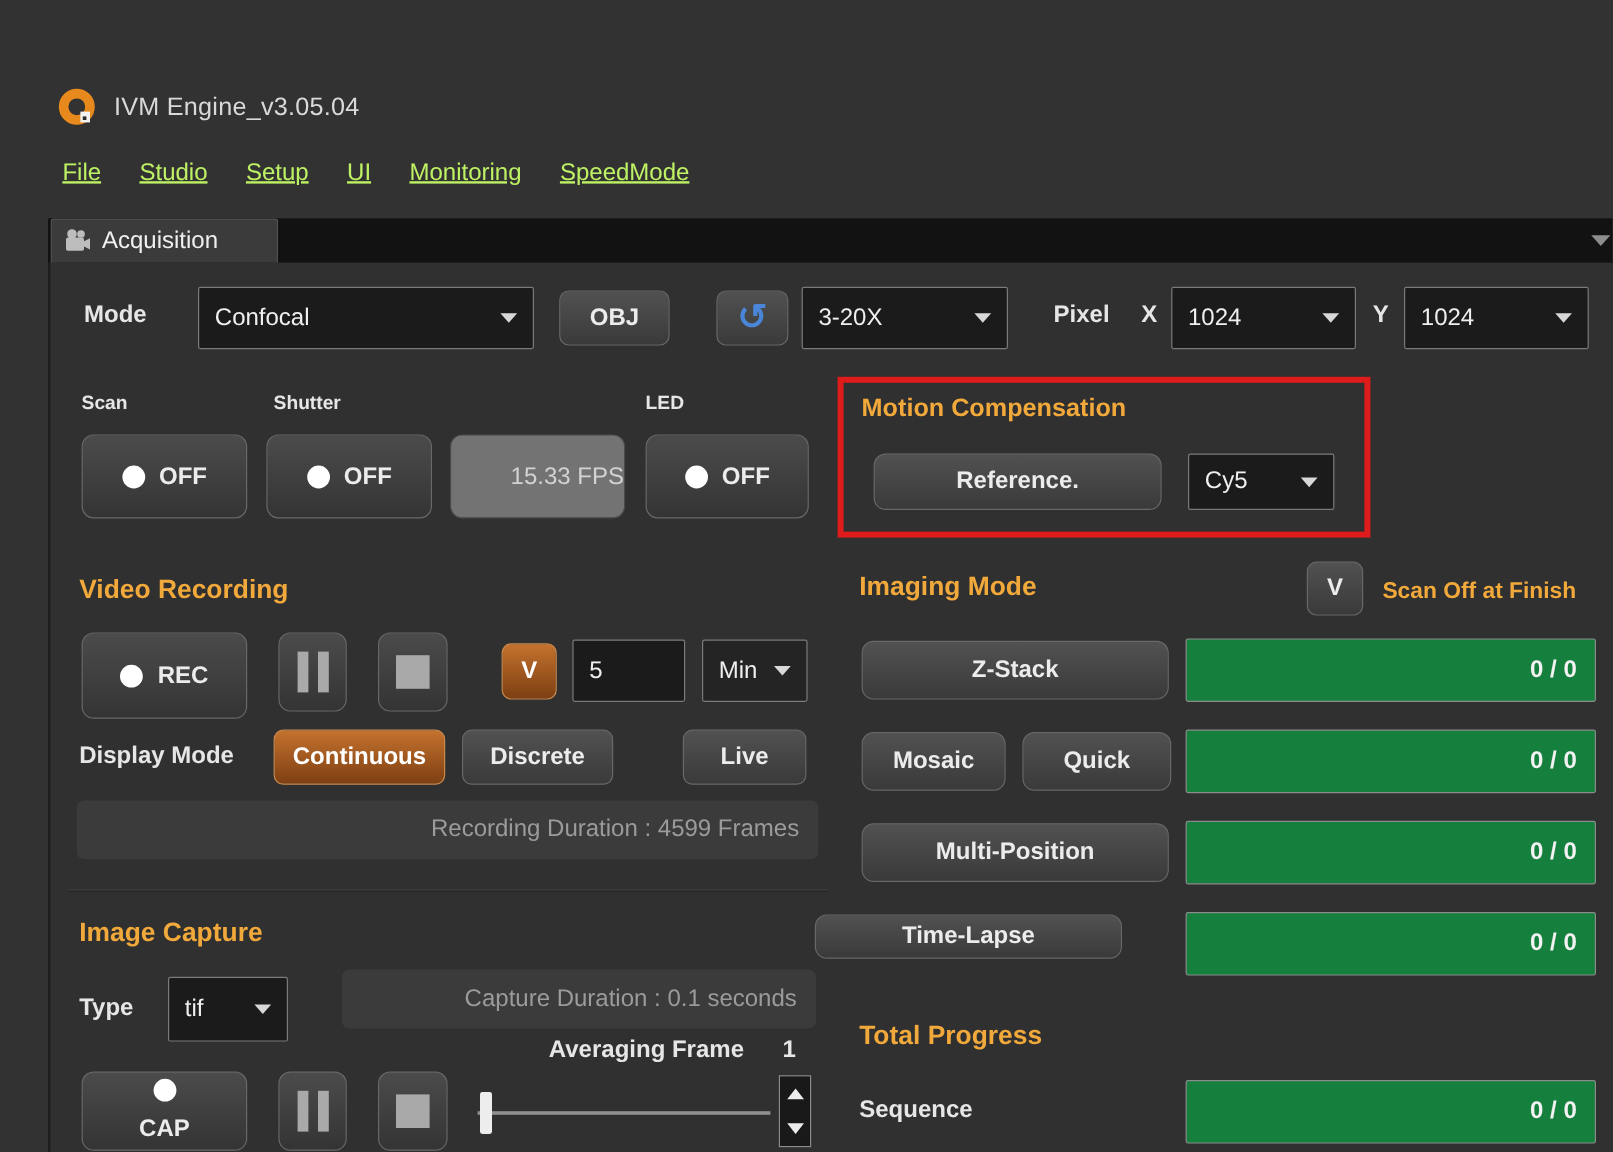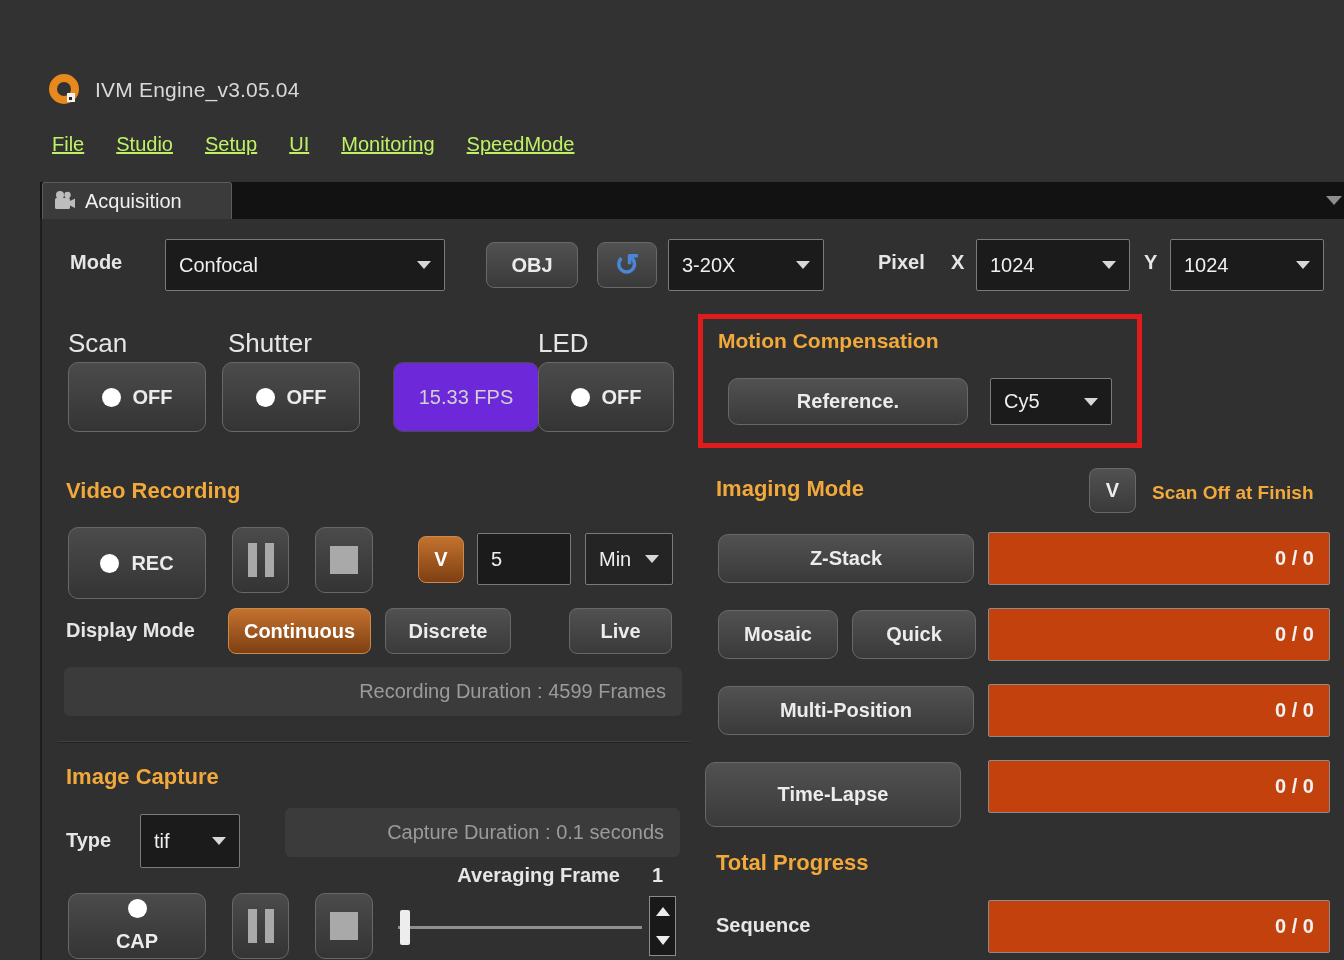--- a/index.html
+++ b/index.html
@@ -17,49 +17,49 @@
   .tab{left:42px;top:182px;width:190px;height:37px;background:#3b3b3b;
        border:1px solid #5c5c5c;border-bottom:none;border-radius:3px 3px 0 0;
        display:flex;align-items:center;gap:8px;padding-left:10px;box-sizing:border-box;
        font-size:20px;color:#f0f0f0;}
   .strip-arrow{width:0;height:0;border-left:8px solid transparent;border-right:8px solid transparent;
        border-top:9px solid #8d8d8d;}
 
   
   .content{left:40px;top:219px;right:0;bottom:0;background:#303030;border-left:2px solid #1d1d1d;}
 
-  .lbl{font-size:26px;font-weight:400;color:#e6e6e6;}
+  .lbl{font-size:16px;font-weight:700;color:#e6e6e6;}
   .lbl-b{font-size:20px;font-weight:700;color:#e6e6e6;}
   .heading{font-size:22px;font-weight:700;color:#f2a93b;}
 
   
   .select{background:#1b1b1b;border:1px solid #7a7a7a;box-sizing:border-box;
           display:flex;align-items:center;justify-content:space-between;
           padding:0 13px;font-size:20px;color:#efefef;border-radius:2px;}
   .select .car{width:0;height:0;border-left:7px solid transparent;border-right:7px solid transparent;
           border-top:8px solid #d8d8d8;}
   .input{background:#1b1b1b;border:1px solid #7a7a7a;box-sizing:border-box;
          display:flex;align-items:center;padding:0 13px;font-size:20px;color:#efefef;border-radius:2px;}
 
   
   .btn{background:linear-gradient(180deg,#515151,#3a3a3a);border:1px solid #686868;
        border-radius:8px;box-sizing:border-box;display:flex;align-items:center;justify-content:center;
        font-size:20px;font-weight:600;color:#ececec;cursor:default;}
   .btn-big{border-radius:10px;background:linear-gradient(180deg,#4b4b4b,#343434);gap:12px;}
   .btn-orange{background:linear-gradient(180deg,#c4722e,#7e3f12);border:1px solid #c98a4e;color:#fff;}
   .flatbar{background:#3b3b3b;border-radius:6px;box-sizing:border-box;display:flex;align-items:center;
        justify-content:flex-end;padding:0 16px;font-size:20px;color:#9b9b9b;}
-  .flatbox{background:#6d28d9;border:1px solid #4a4a4a;border-radius:10px;box-sizing:border-box;
-       display:flex;align-items:center;justify-content:center;font-size:20px;color:#d2d2d2;margin-left:18px;}
+  .flatbox{background:#737373;border:1px solid #4a4a4a;border-radius:10px;box-sizing:border-box;
+       display:flex;align-items:center;justify-content:flex-end;font-size:20px;color:#d2d2d2;}
   .circle{width:19px;height:19px;border-radius:50%;background:#fff;}
   .pause-icon{display:flex;gap:8px;}
   .pause-icon div{width:9px;height:34px;background:#a9a9a9;}
   .stop-icon{width:28px;height:28px;background:#a9a9a9;}
 
-  .progress-field{background:#c2410c;border:1px solid #8b8b8b;border-radius:2px;box-sizing:border-box;
+  .progress-field{background:#15803d;border:1px solid #8b8b8b;border-radius:2px;box-sizing:border-box;
        display:flex;align-items:center;justify-content:flex-end;padding:0 15px;
        font-size:20px;font-weight:700;color:#f2f2f2;}
 
   .sep{background:#404040;box-shadow:0 1px 0 #242424;}
 
   
   .red-box{border:5px solid #e01b1b;box-sizing:border-box;}
 
   
   .spinner{width:27px;height:60px;background:#191919;border:1px solid #8b8b8b;box-sizing:border-box;
@@ -112,27 +112,27 @@
   </div>
   <div class="abs strip-arrow" style="left:1326px;top:196px;"></div>
 
   <div class="abs content"></div>
 
   <div class="abs lbl-b" style="left:70px;top:251px;">Mode</div>
   <div class="abs select" style="left:165px;top:239px;width:280px;height:52px;">
     <span>Confocal</span>
     <span class="car"></span>
   </div>
-  <div class="abs btn" style="left:486px;top:242px;width:92px;height:46px;">
+  <div class="abs btn" style="left:466px;top:242px;width:92px;height:46px;">
     <span>OBJ</span>
   </div>
   <div class="abs btn" style="left:597px;top:242px;width:60px;height:46px;">
     <span class="refresh-glyph">↺</span>
   </div>
-  <div class="abs select" style="left:668px;top:239px;width:156px;height:52px;">
+  <div class="abs select" style="left:668px;top:239px;width:172px;height:52px;">
     <span>3-20X</span>
     <span class="car"></span>
   </div>
   <div class="abs lbl-b" style="left:878px;top:251px;">Pixel</div>
   <div class="abs lbl-b" style="left:951px;top:251px;">X</div>
   <div class="abs select" style="left:976px;top:239px;width:154px;height:52px;">
     <span>1024</span>
     <span class="car"></span>
   </div>
   <div class="abs lbl-b" style="left:1144px;top:251px;">Y</div>
@@ -274,21 +274,21 @@
     <span>0 / 0</span>
   </div>
 
   <div class="abs btn" style="left:718px;top:686px;width:256px;height:49px;border-radius:10px;">
     <span>Multi-Position</span>
   </div>
   <div class="abs progress-field" style="left:988px;top:684px;width:342px;height:53px;">
     <span>0 / 0</span>
   </div>
 
-  <div class="abs btn" style="left:705px;top:762px;width:256px;height:65px;border-radius:10px;">
+  <div class="abs btn" style="left:679px;top:762px;width:256px;height:37px;border-radius:10px;">
     <span>Time-Lapse</span>
   </div>
   <div class="abs progress-field" style="left:988px;top:760px;width:342px;height:53px;">
     <span>0 / 0</span>
   </div>
 
   <div class="abs heading" style="left:716px;top:850px;">Total Progress</div>
   <div class="abs lbl-b" style="left:716px;top:914px;">Sequence</div>
   <div class="abs progress-field" style="left:988px;top:900px;width:342px;height:53px;">
     <span>0 / 0</span>

